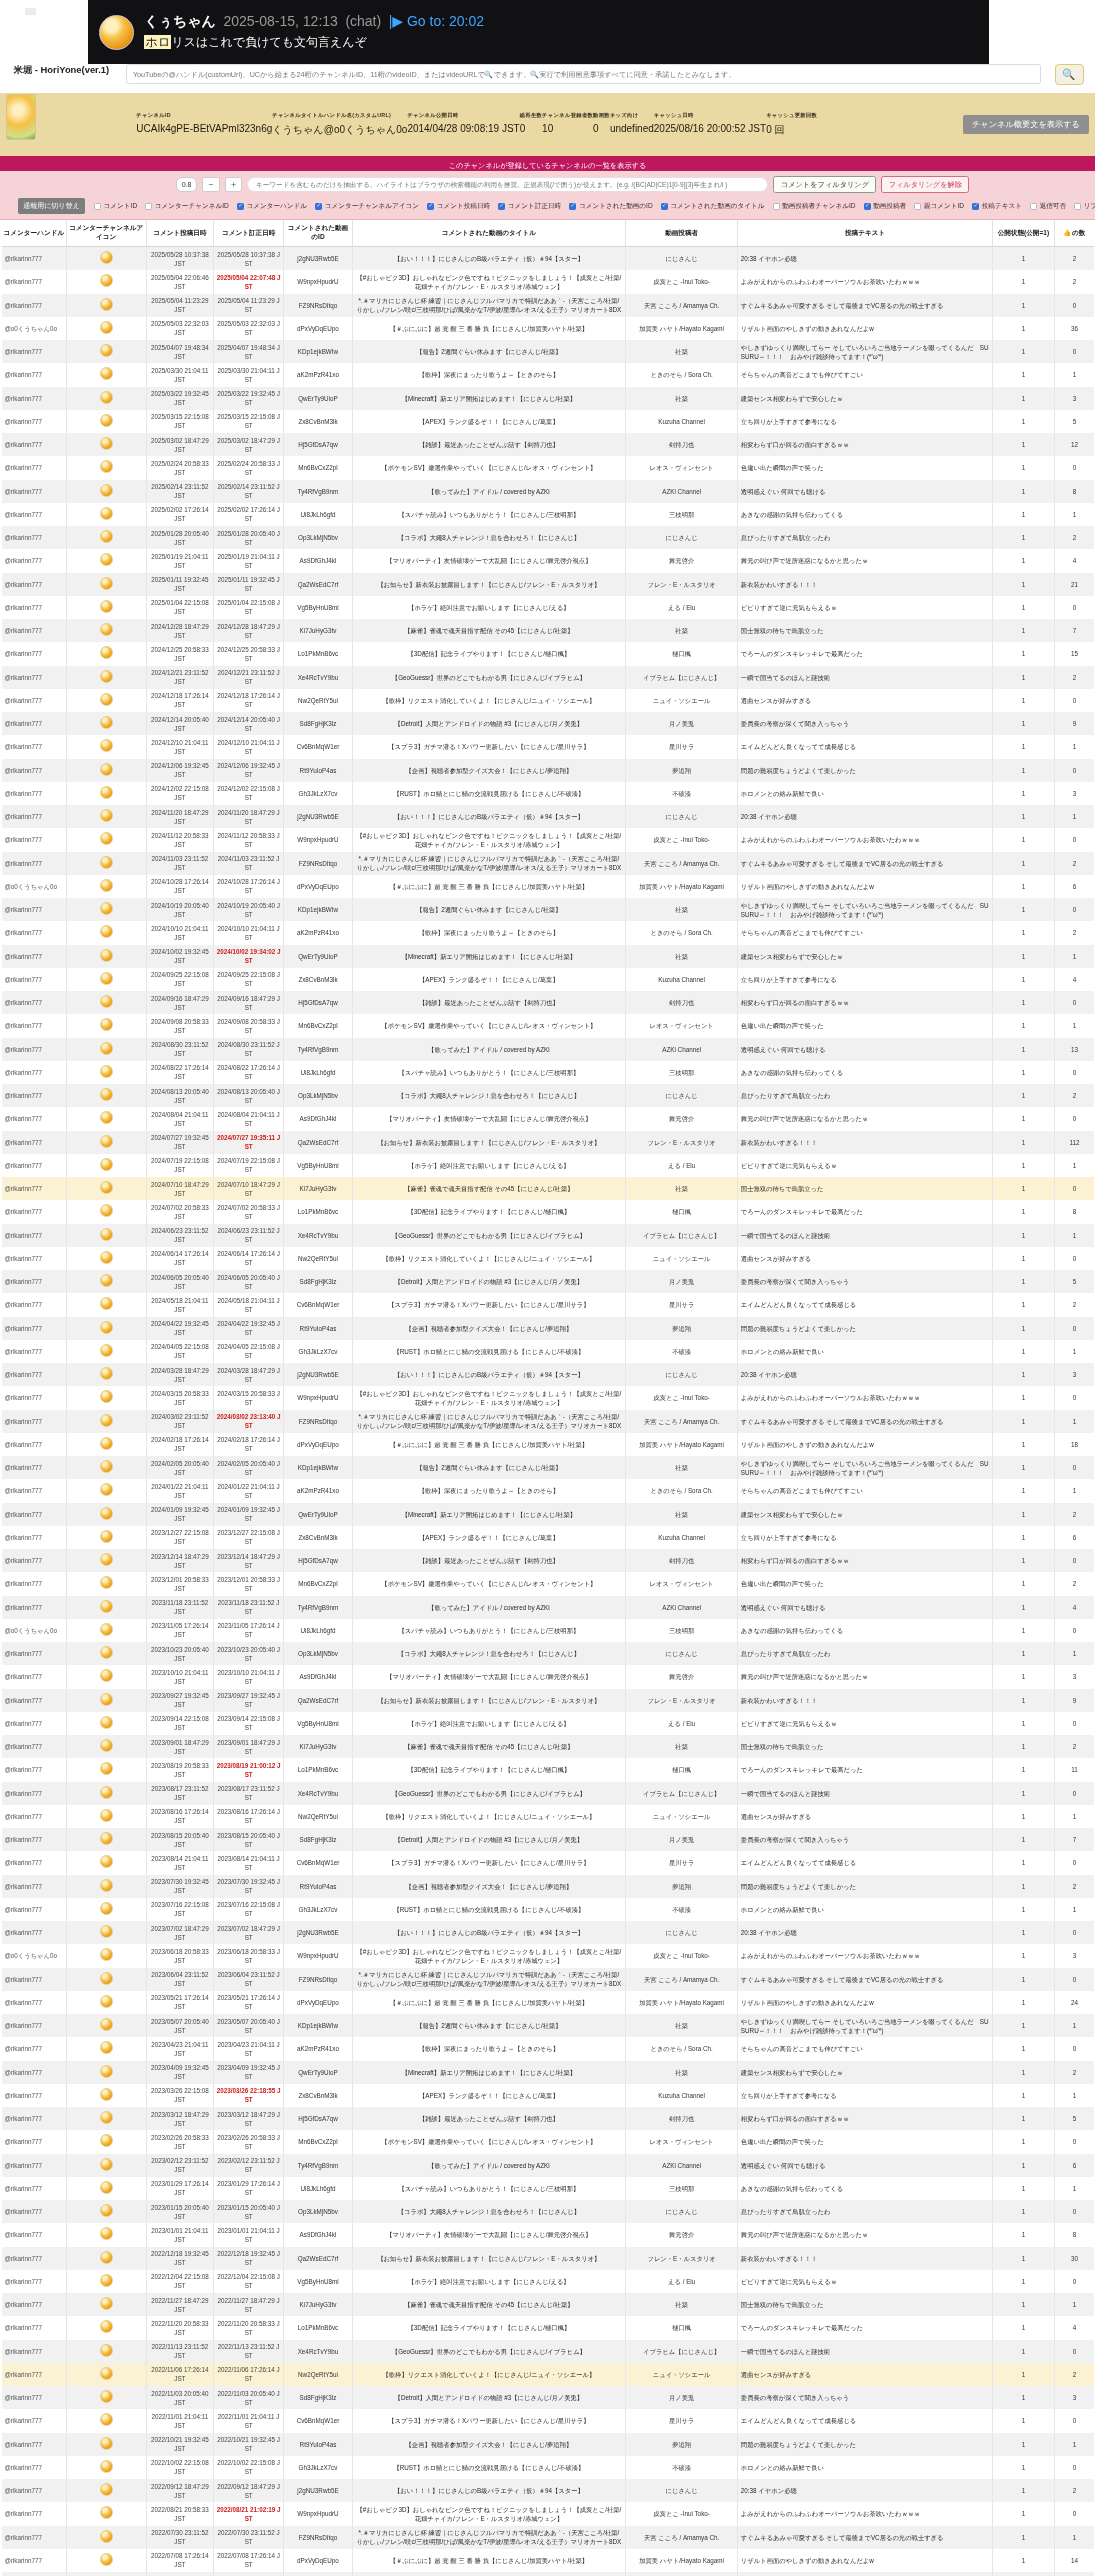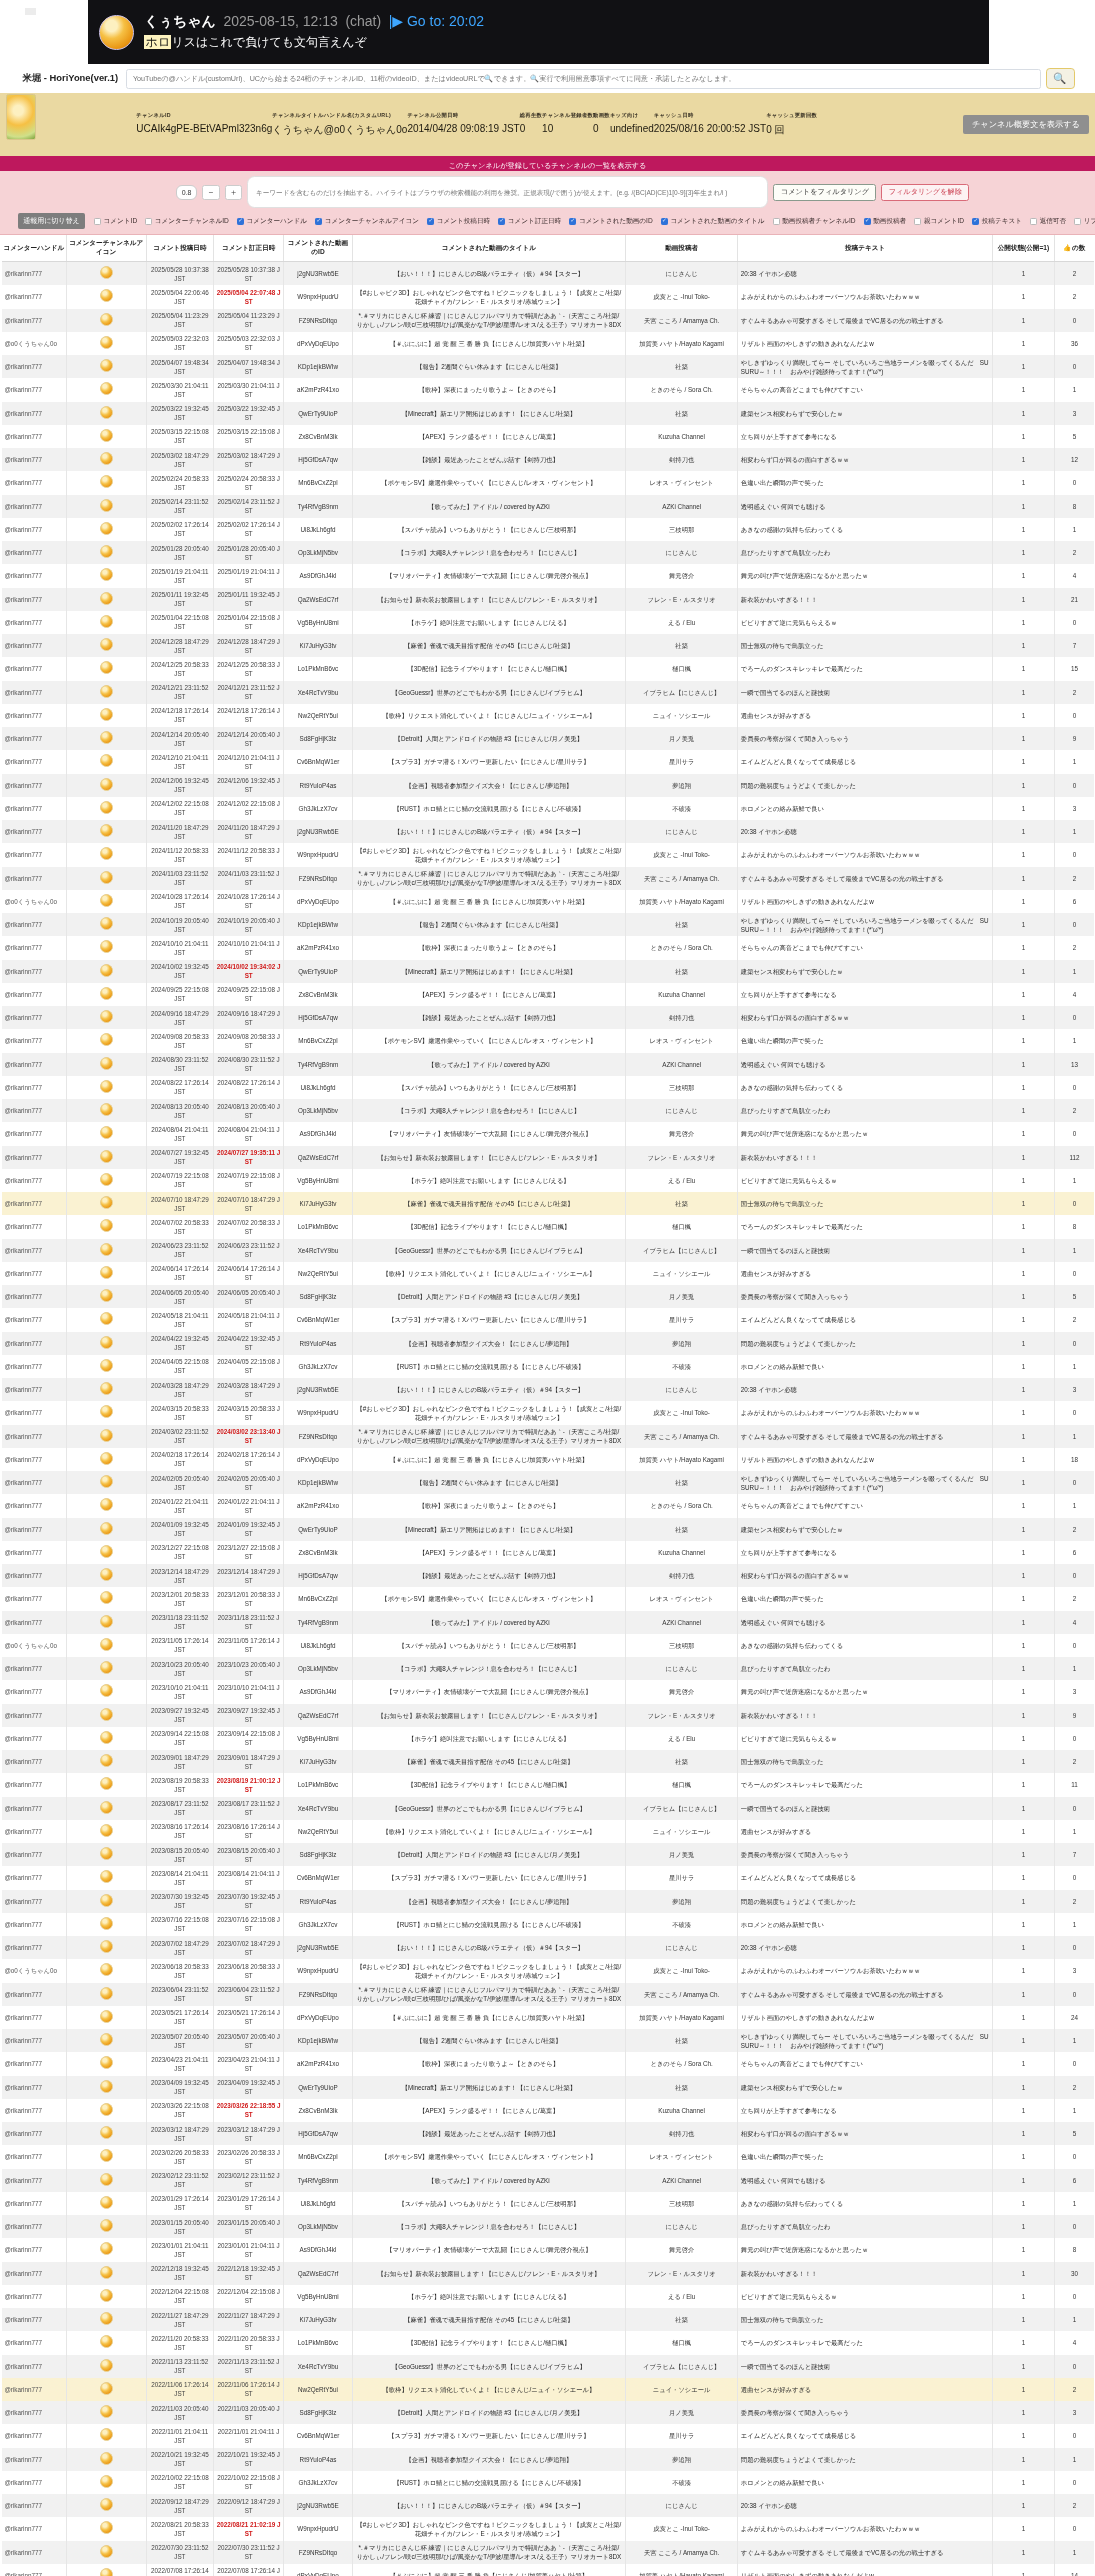--- a/index.html
+++ b/index.html
@@ -14,21 +14,21 @@
       border:1.3px solid #cfc3e8; }
   .chat-lines { display:flex; flex-direction:column; gap:2.5px; }
   .chat-line1 { font-size:14px; display:flex; align-items:baseline; gap:7.5px; white-space:nowrap; }
   .chat-name { color:#fff; font-weight:bold; }
   .chat-time { color:#9a9a9a; }
   .chat-goto { color:#3ea6ff; cursor:pointer; }
   .chat-line2 { font-size:12px; color:#fff; }
   .chat-line2 .kw { background:#fdf3bf; color:#111; padding:0 1.3px; }
 
   
-  .toolbar { display:flex; align-items:center; height:29px; padding:0 20px; background:#fff; gap:5px; }
+  .toolbar { display:flex; height:29px; padding:0 11px; background:#fff; gap:14px; }
   .app-title { font-size:9.4px; font-weight:bold; color:#222; white-space:nowrap; padding:0 2.5px; }
   .lookup-input { flex:1; height:20px; border:0.6px solid #d8dde4; border-radius:2.5px; background:#fff;
       font-size:7.2px; color:#8b93a2; padding:0 6.3px; }
   .lookup-btn { width:29px; height:21.3px; border:0.6px solid #e3c96a; border-radius:3.8px; background:#f4f1e4;
       font-size:10.7px; display:flex; align-items:center; justify-content:center; cursor:pointer; }
 
   
   .profile { display:flex; align-items:center; background:#ead9a2; height:63px; padding:0 6.3px; }
   .profile-avatar { width:30px; height:46px; border-radius:2.5px; flex:0 0 30px; align-self:flex-start; margin-top:1.3px;
       background:radial-gradient(circle at 40% 35%, #fdf0c0 0 15%, #f6c044 45%, #cfe08a 80%, #7da23c 100%);
@@ -43,21 +43,21 @@
   
   .green-banner { height:15px; background:#be185d; color:#fff; font-size:7.2px;
       display:flex; align-items:flex-end; justify-content:center; cursor:pointer; }
 
   
   .filter-panel { background:#f6d3d6; border-bottom:1.3px solid #e9b3b8; padding:3.8px 0 3.8px 0; }
   .frow1 { display:flex; align-items:center; gap:5px; padding:1.3px 0 3.8px 176px; }
   .threshold { width:21.3px; height:15px; border:0.6px solid #ccc; border-radius:6px; text-align:center; font-size:7px; background:#fff; color:#333;}
   .stepper { width:17.6px; height:15px; background:#fff; border:0.6px solid #ccc; border-radius:2.5px; font-size:8.2px; color:#444;
       display:flex; align-items:center; justify-content:center; cursor:pointer; }
-  .kw-input { width:521px; height:32px; border:0.6px solid #e0e0e0; border-radius:7.5px; background:#fff; font-size:6.6px; color:#9a9a9a; padding:0 7.5px; }
+  .kw-input { width:521px; height:15px; border:0.6px solid #e0e0e0; border-radius:7.5px; background:#fff; font-size:6.6px; color:#9a9a9a; padding:0 7.5px; }
   .btn-outline-gray { border:0.6px solid #8a9a8d; background:#fdfdf8; color:#333; font-size:7.2px; padding:2.5px 6.3px; border-radius:2.5px; cursor:pointer; white-space:nowrap;}
   .btn-outline-pink { border:0.6px solid #d96a78; background:#fdf2f3; color:#c9394b; font-size:7.2px; padding:2.5px 6.3px; border-radius:2.5px; cursor:pointer; white-space:nowrap;}
   .frow2 { display:flex; align-items:center; gap:8.8px; padding:1.3px 3.8px 1.3px 17.6px; }
   .report-toggle { background:#7d7d7d; color:#fff; font-size:7px; border:none; padding:3.1px 5.6px; border-radius:1.9px; cursor:pointer; white-space:nowrap;}
   .chk { display:flex; align-items:center; gap:2.5px; font-size:6.6px; color:#3a2c2c; white-space:nowrap; cursor:pointer;}
   .box { width:7px; height:7px; border:0.6px solid #b9b9b9; background:#fff; border-radius:1.3px; display:inline-flex; align-items:center; justify-content:center; }
   .box.on { background:#2f72d9; border-color:#2f72d9; color:#fff; font-size:5.6px; line-height:1; }
 
   
   table.comments { width:1092px; margin:0 1.9px; border-collapse:collapse; table-layout:fixed; }

